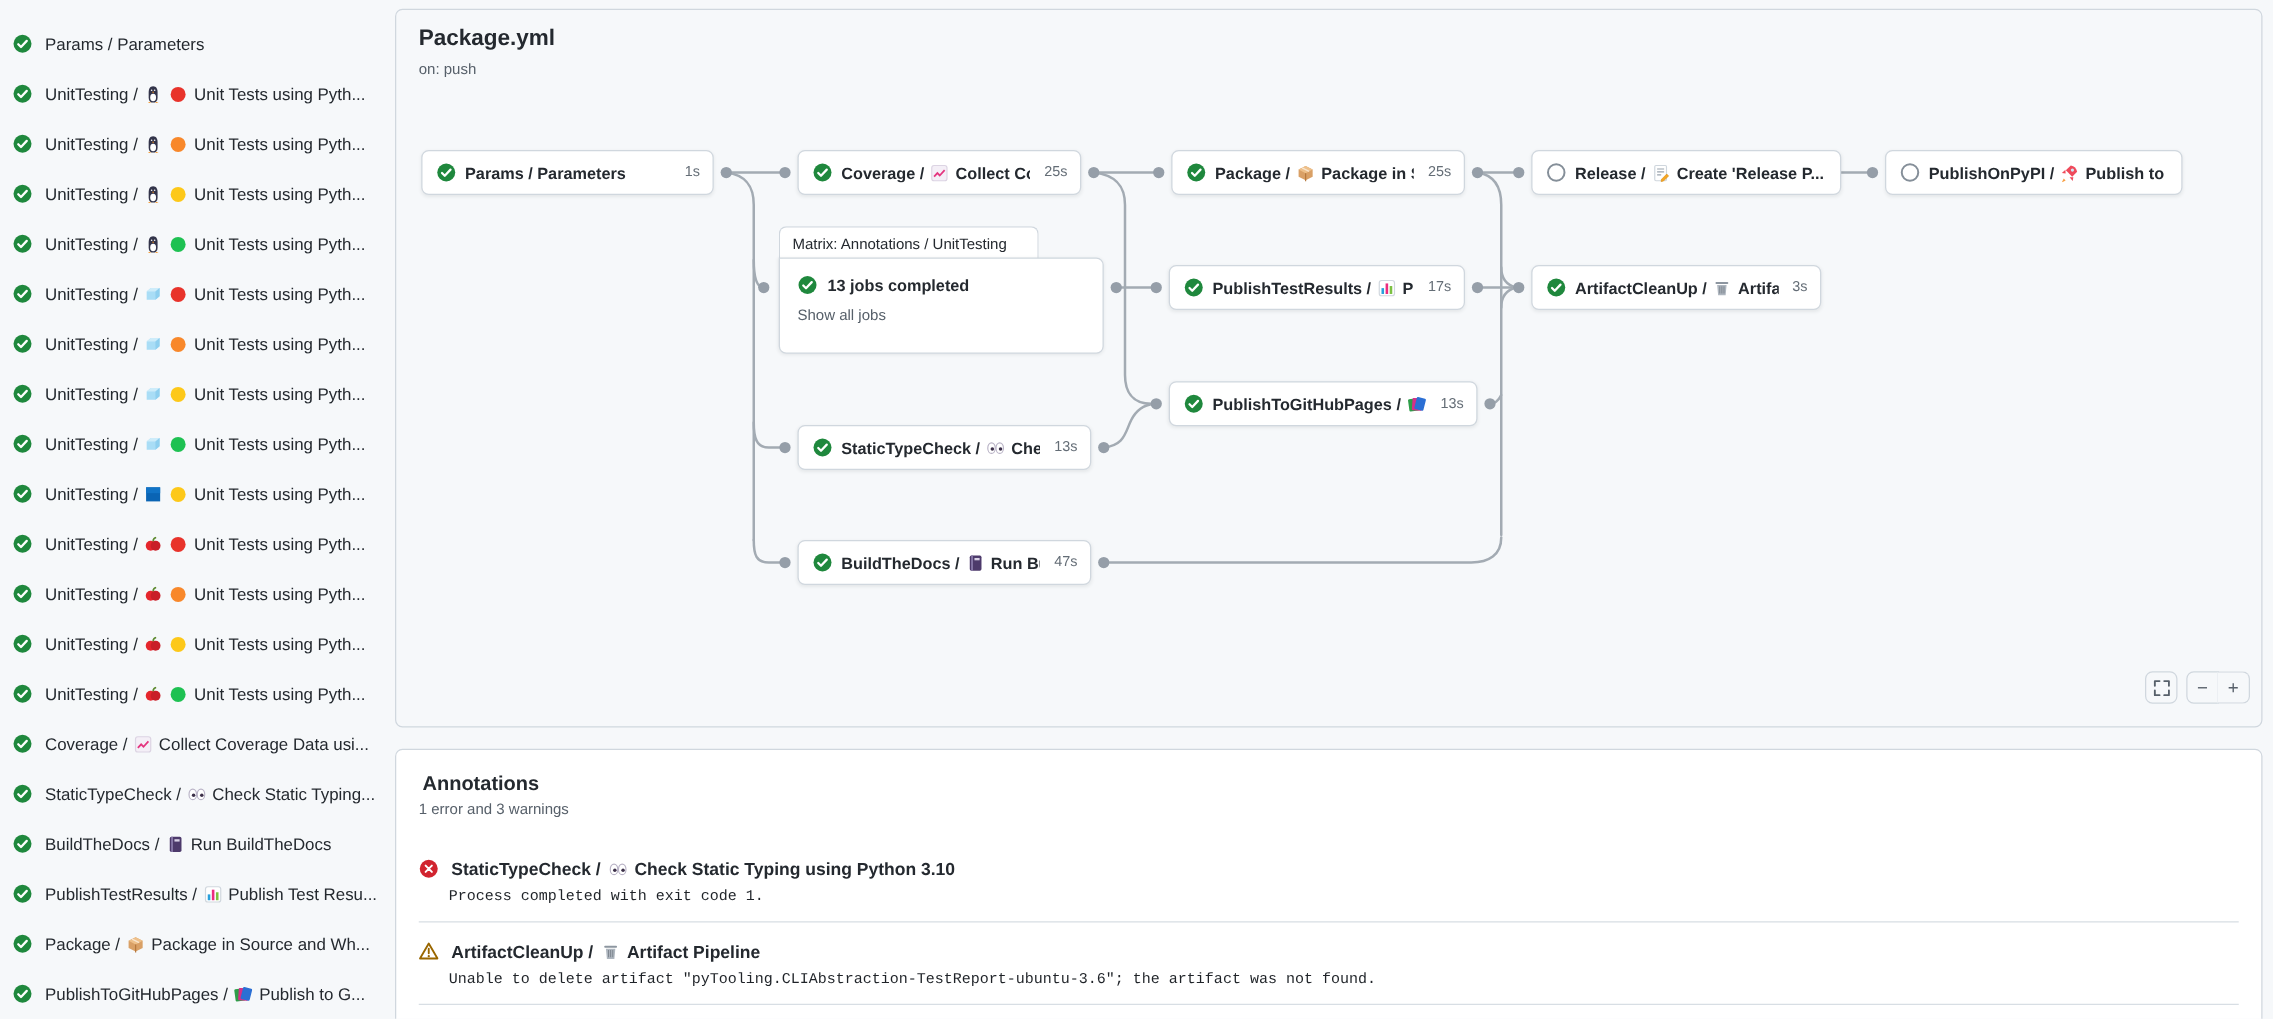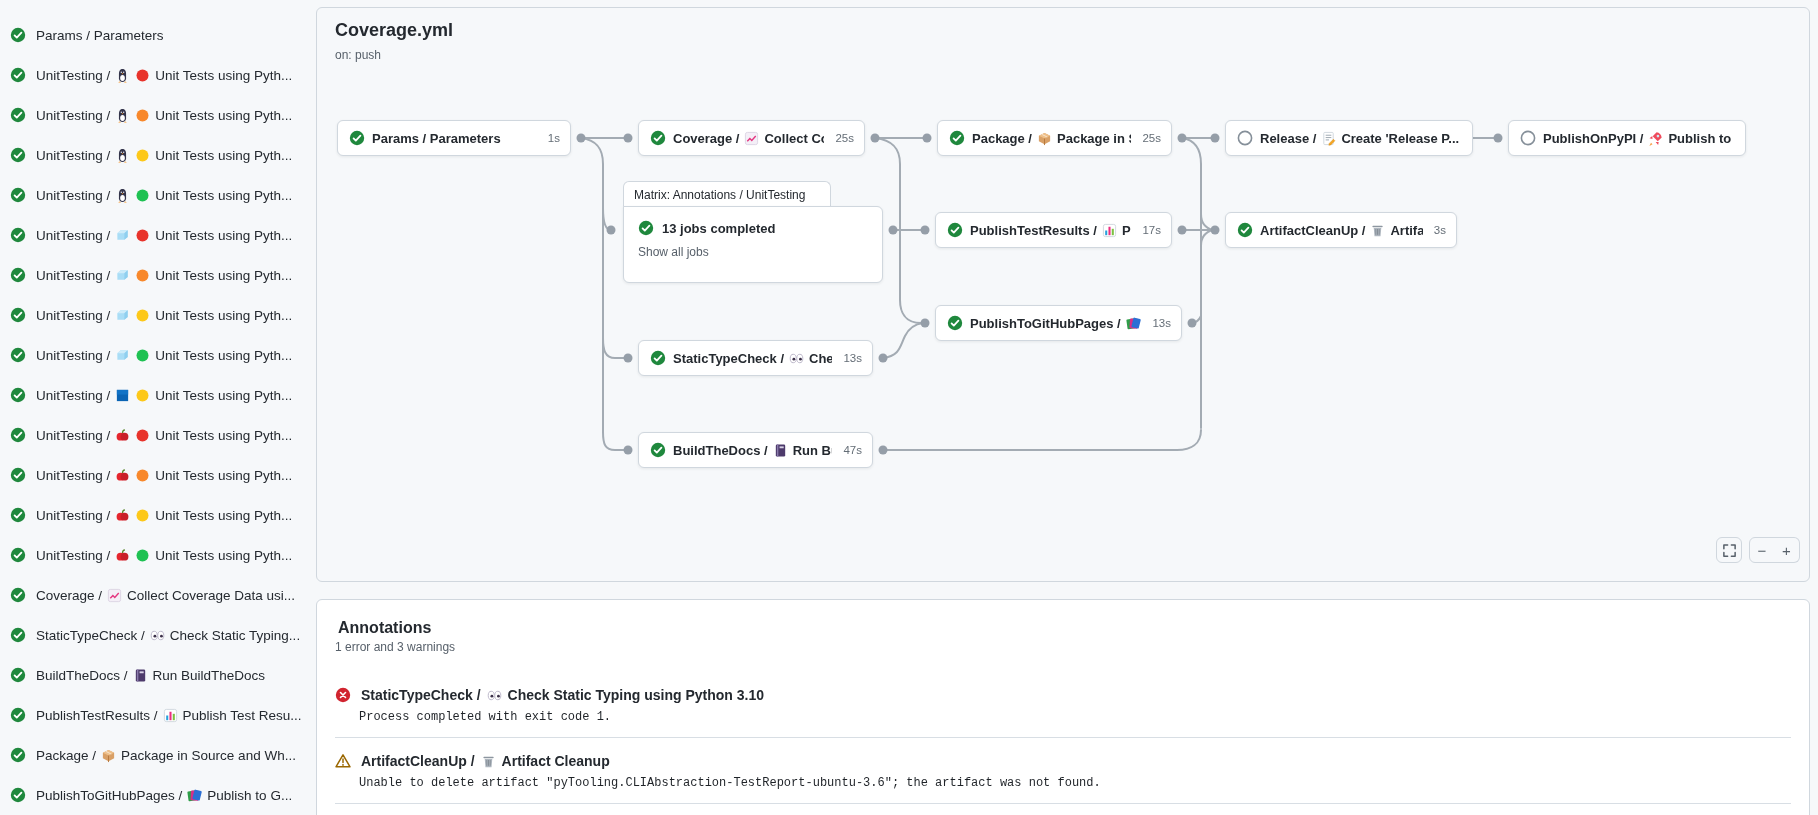--- a/index.html
+++ b/index.html
@@ -523,21 +523,21 @@
             <rect x="4" y="2.8" width="8.5" height="10.5" rx="1" fill="#d62f89" transform="rotate(4 8 8)"></rect>
             <rect x="6.8" y="2.4" width="8" height="10.5" rx="1" fill="#2b6fd4" transform="rotate(14 11 7.5)"></rect>
           </svg>
         </span>
         <span>Publish to G...</span>
       </span>
     </div>
   </nav>
 
 <section class="card" id="graph-card">
-  <h1 class="g-title">Coverage.yml</h1>
+  <h1 class="g-title">Package.yml</h1>
   <div class="g-sub">on: push</div>
 
   <svg class="edges" width="1492" height="573" viewBox="0 0 1492 573">
     <g fill="none" stroke="#a3abb3" stroke-width="2" stroke-linecap="round">
       <path d="M264 130 L311 130"></path>
       <path d="M264 130 C280 132 286 141 286 156 L286 424"></path>
       <path d="M286 200 C286 212 288 222 294 222"></path>
       <path d="M286 330 C286 342 288 350 298 350 L307 350"></path>
       <path d="M286 424 C286 436 288 442 298 442 L307 442"></path>
       <path d="M558 130 L610 130"></path>
@@ -834,19 +834,19 @@
           </span>
           <span class="seglabel">
             <span>ArtifactCleanUp /</span>
             <span class="icon">
               <svg viewBox="0 0 16 16">
                 <rect x="2.5" y="2.8" width="11" height="1.7" rx=".8" fill="#8d96a0"></rect>
                 <path d="M4 5.4h8l-.8 8.6H4.8z" fill="#aeb6bf"></path>
                 <path d="M6.2 6.4v6.2M8 6.4v6.2M9.8 6.4v6.2" stroke="#7f8790" stroke-width=".9"></path>
               </svg>
             </span>
-            <span>Artifact Cleanup</span>
+            <span>Artifact Pipeline</span>
           </span>
         </div>
         <div class="a-detail">Unable to delete artifact "pyTooling.CLIAbstraction-TestReport-ubuntu-3.6"; the artifact was not found.</div>
       </div>
     </div>
 </section>
 
 </body></html>

